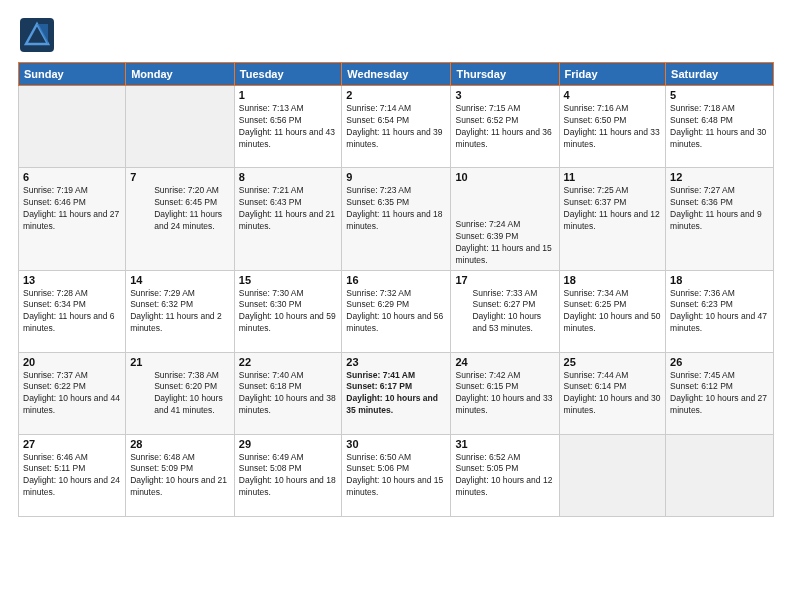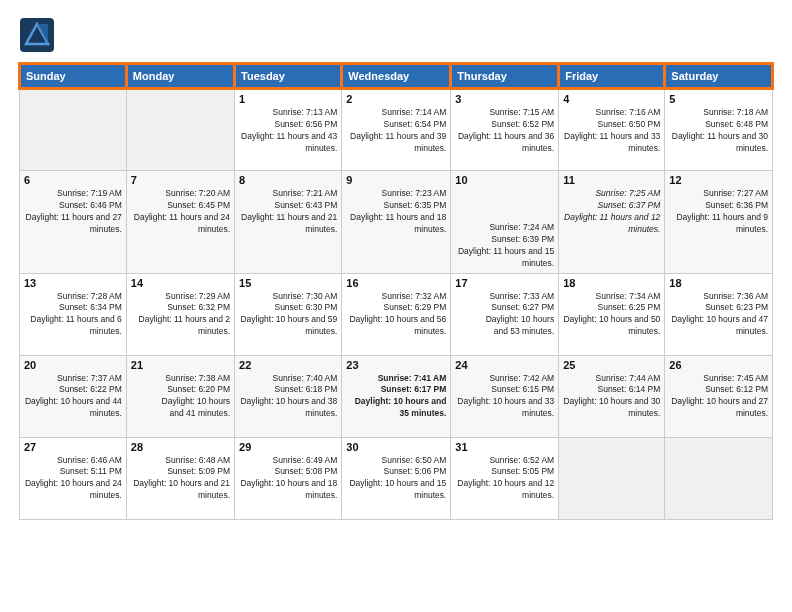--- a/index.html
+++ b/index.html
@@ -45,21 +45,21 @@
       border-collapse: collapse;
       font-size: 9.5px;
     }
     .calendar th {
       background: #2a6db5;
       color: #fff;
       text-align: left;
       padding: 5px 5px;
       font-size: 11px;
       font-weight: bold;
-      border: 3px solid #f97316;
+      border: 1px solid #f97316;
     }
     .calendar td {
       border: 1px solid #ccc;
       vertical-align: top;
       padding: 3px 4px;
       width: 113px;
       height: 82px;
       background: #fff;
     }
     .calendar td.empty {
@@ -68,21 +68,20 @@
     .day-num {
       font-weight: bold;
       font-size: 11px;
       margin-bottom: 2px;
       color: #111;
     }
     .day-detail {
       font-size: 8.5px;
       color: #222;
       line-height: 1.4;
-      text-align: right;
     }
     .row-shade td {
       background: #f7f7f7;
     }
   </style>
 </head>
 <body>
 
 <div class="page">
   <div class="header">
@@ -154,21 +153,21 @@
         </tr>
         <tr class="row-shade">
           <td>
             <div class="day-num">6</div>
             <div class="day-detail" style="white-space: pre-line;">Sunrise: 7:19 AM
 Sunset: 6:46 PM
 Daylight: 11 hours and 27 minutes.</div>
           </td>
           <td>
             <div class="day-num">7</div>
-            <div class="day-detail" style="white-space: pre-line;">Sunrise: 7:20 AM
+            <div class="day-detail" style="white-space: pre-line; margin-left: 24px;">Sunrise: 7:20 AM
 Sunset: 6:45 PM
 Daylight: 11 hours and 24 minutes.</div>
           </td>
           <td>
             <div class="day-num">8</div>
             <div class="day-detail" style="white-space: pre-line;">Sunrise: 7:21 AM
 Sunset: 6:43 PM
 Daylight: 11 hours and 21 minutes.</div>
           </td>
           <td>
@@ -178,21 +177,21 @@
 Daylight: 11 hours and 18 minutes.</div>
           </td>
           <td>
             <div class="day-num">10</div>
             <div class="day-detail" style="white-space: pre-line; margin-top: 36px;">Sunrise: 7:24 AM
 Sunset: 6:39 PM
 Daylight: 11 hours and 15 minutes.</div>
           </td>
           <td>
             <div class="day-num">11</div>
-            <div class="day-detail" style="white-space: pre-line; font-style: italic;">Sunrise: 7:25 AM
+            <div class="day-detail" style="white-space: pre-line;">Sunrise: 7:25 AM
 Sunset: 6:37 PM
 Daylight: 11 hours and 12 minutes.</div>
           </td>
           <td>
             <div class="day-num">12</div>
             <div class="day-detail" style="white-space: pre-line;">Sunrise: 7:27 AM
 Sunset: 6:36 PM
 Daylight: 11 hours and 9 minutes.</div>
           </td>
         </tr>

